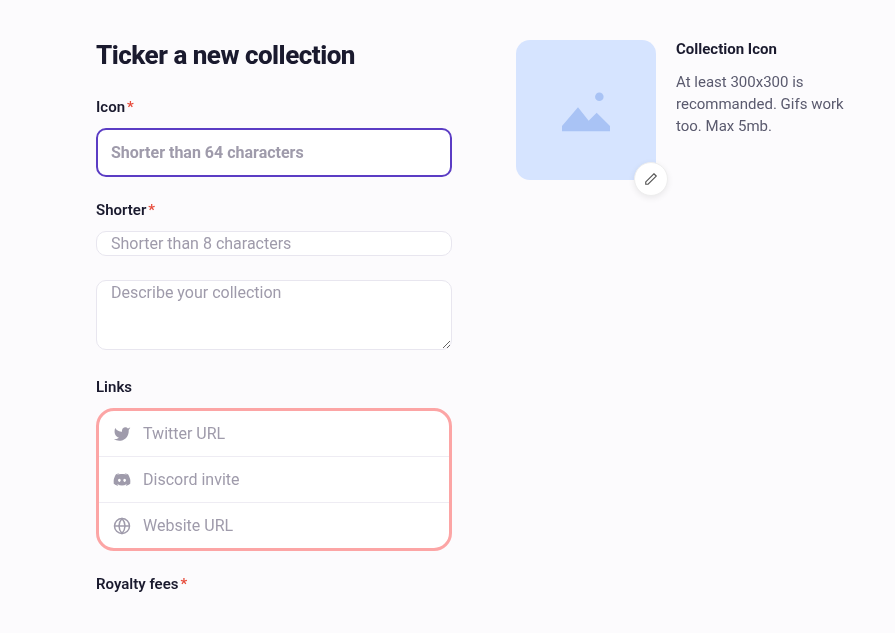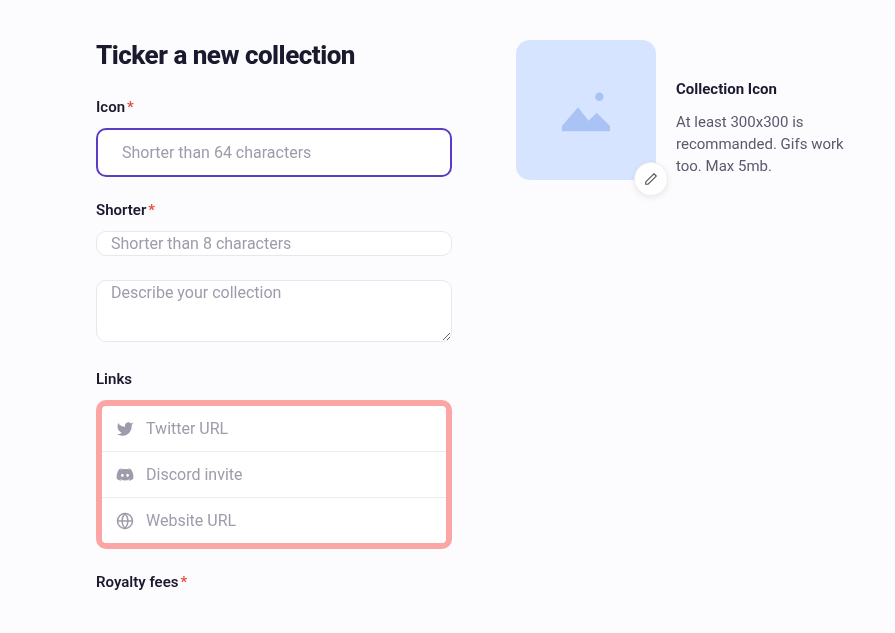--- a/index.html
+++ b/index.html
@@ -53,29 +53,30 @@
       border: 1px solid #e8e6ef;
       border-radius: 10px;
       outline: none;
       font-family: inherit;
     }
     input.text::placeholder, textarea.text::placeholder {
       color: #9f9bab;
     }
     input.text.focused {
       border: 2px solid #5b3cc4;
-      padding: 13px 24px;
+      padding: 13px 13px;
+      font-weight: bold;
     }
     textarea.text {
-      height: 62px;
+      height: 70px;
       resize: both;
     }
     .links-group {
-      border: 6px solid #fca5a5;
-      border-radius: 10px;
+      border: 3px solid #fca5a5;
+      border-radius: 18px;
       background: #fff;
       overflow: hidden;
     }
     .link-row {
       display: flex;
       align-items: center;
       padding: 13px 14px;
       gap: 12px;
       border-bottom: 1px solid #eeecf3;
     }
@@ -135,21 +136,20 @@
       border: 1px solid #eee;
       box-shadow: 0 2px 6px rgba(0,0,0,0.08);
       display: flex;
       align-items: center;
       justify-content: center;
       cursor: pointer;
       color: #555;
     }
     .icon-info {
       max-width: 190px;
-      margin-top: 40px;
     }
     .icon-title {
       font-size: 15px;
       font-weight: 700;
       color: #1a1a2e;
       margin-bottom: 14px;
     }
     .icon-desc {
       font-size: 15px;
       line-height: 1.45;

